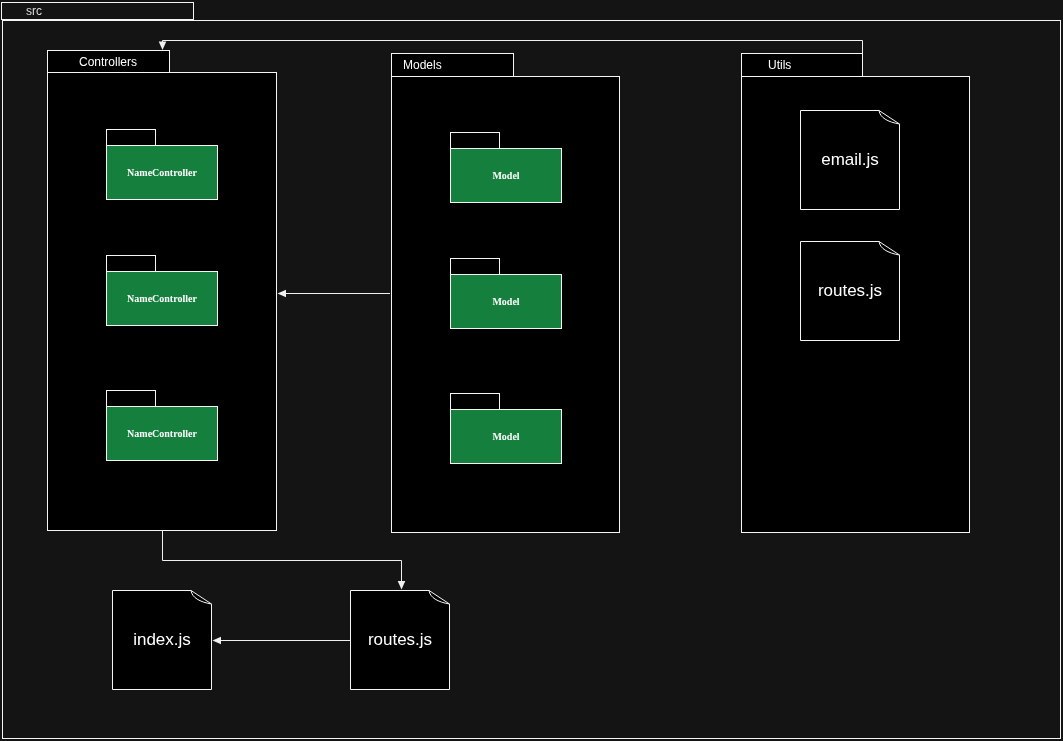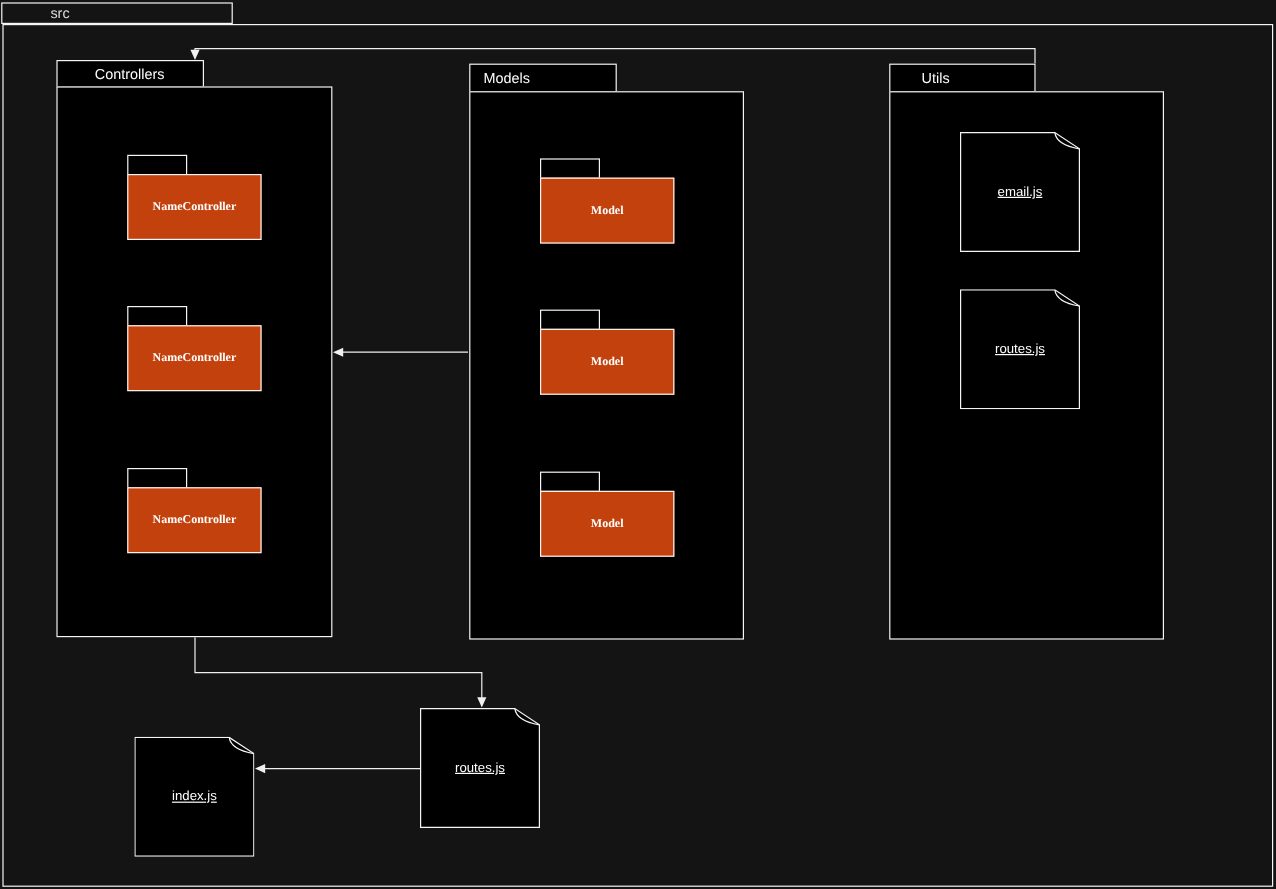--- a/index.html
+++ b/index.html
@@ -41,53 +41,53 @@
     width: 50px; height: 17px;
     box-sizing: border-box;
     border: 1px solid #f5f5f5;
     background: #000000;
   }
   .folder-body {
     width: 112px; height: 55px;
     margin-top: -1px;
     box-sizing: border-box;
     border: 1px solid #f5f5f5;
-    background: #c2410c;
+    background: #15803d;
     display: flex; align-items: center; justify-content: center;
   }
   .folder-label {
     font-family: "Liberation Serif", "DejaVu Serif", serif;
     font-weight: bold;
     font-size: 10px;
     color: #ffffff;
   }
   
   .file { position: absolute; width: 100px; height: 100px; }
   .file svg { position: absolute; left: 0; top: 0; }
   .file-label {
     position: absolute; left: 0; top: 0; right: 0; bottom: 0;
     display: flex; align-items: center; justify-content: center;
-    font-size: 11px; color: #ffffff; text-decoration: underline;
+    font-size: 17px; color: #ffffff;
   }
   
   .edges {
     position: absolute; left: 0; top: 0;
     width: 1063px; height: 741px;
     pointer-events: none;
   }
   .edges g { pointer-events: all; }
   .edge-line { stroke: #f0f0f0; stroke-width: 1; fill: none; }
   .edge-head { fill: #f0f0f0; stroke: none; }
 </style>
 </head>
 <body>
 
 <div class="canvas">
 
-  <div class="pkg-tab transparent" style="left:1px; top:2px; width:193px; height:18px; padding-left:40px;">
+  <div class="pkg-tab transparent" style="left:1px; top:2px; width:193px; height:18px; padding-left:24px;">
     <span>src</span>
   </div>
   <div class="pkg-body transparent" style="left:2px; top:20px; width:1059px; height:719px;"></div>
 
   <svg class="edges">
     <g>
       <path class="edge-line" d="M862.5,53 L862.5,40.5 L162.5,40.5 L162.5,42"></path>
       <polygon class="edge-head" points="162.5,50 158.7,41.5 166.3,41.5"></polygon>
     </g>
     <g>
@@ -165,21 +165,21 @@
     <span class="file-label">email.js</span>
   </div>
   <div class="file" style="left:800px; top:241px;">
     <svg width="100" height="100" viewBox="0 0 100 100">
       <path d="M0.5,0.5 H79 L99.5,14 V99.5 H0.5 Z" fill="#000000" stroke="#f5f5f5" stroke-width="1"></path>
       <path d="M79,0.5 C80,7.5 87.5,12 99.5,14" fill="none" stroke="#f5f5f5" stroke-width="1"></path>
     </svg>
     <span class="file-label">routes.js</span>
   </div>
 
-  <div class="file" style="left:112px; top:614px;">
+  <div class="file" style="left:112px; top:590px;">
     <svg width="100" height="100" viewBox="0 0 100 100">
       <path d="M0.5,0.5 H79 L99.5,14 V99.5 H0.5 Z" fill="#000000" stroke="#f5f5f5" stroke-width="1"></path>
       <path d="M79,0.5 C80,7.5 87.5,12 99.5,14" fill="none" stroke="#f5f5f5" stroke-width="1"></path>
     </svg>
     <span class="file-label">index.js</span>
   </div>
   <div class="file" style="left:350px; top:590px;">
     <svg width="100" height="100" viewBox="0 0 100 100">
       <path d="M0.5,0.5 H79 L99.5,14 V99.5 H0.5 Z" fill="#000000" stroke="#f5f5f5" stroke-width="1"></path>
       <path d="M79,0.5 C80,7.5 87.5,12 99.5,14" fill="none" stroke="#f5f5f5" stroke-width="1"></path>

